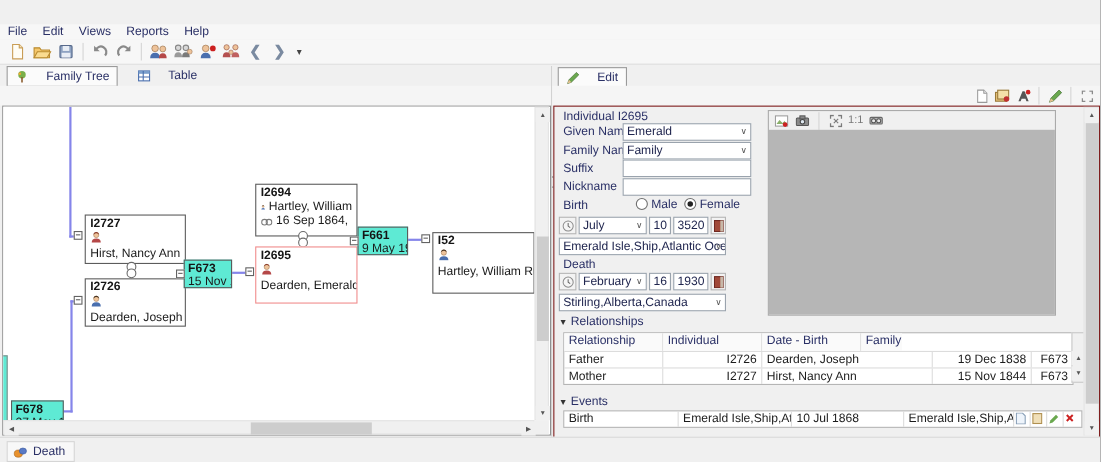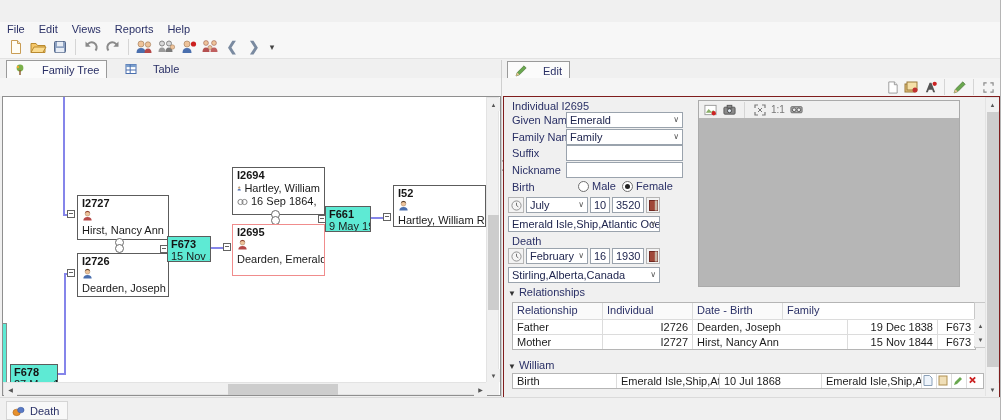--- a/index.html
+++ b/index.html
@@ -359,21 +359,21 @@
         <div class="bname">Dearden, Emerald</div>
       </div>
 
       <div class="fbox" style="left:322px;top:109px;width:46px;height:26px">
         <div class="bid">F661</div>
         <div class="bname">9 May 19</div>
       </div>
       <span class="handle" style="left:315px;top:118px"></span>
       <span class="handle" style="left:380px;top:116px"></span>
 
-      <div class="ibox" style="left:390px;top:88px;width:93px;height:42px">
+      <div class="ibox" style="left:390px;top:114px;width:93px;height:56px">
         <div class="bid">I52</div>
         <svg class="bust" width="11" height="11" viewBox="0 0 12 12">
             <path class="body" d="M1.5 11.5q0-4 4.5-4t4.5 4z"></path>
             <circle class="head" cx="6" cy="4" r="2.6"></circle>
             <path class="hair" d="M3.4 3.6a2.6 2.6 0 0 1 5.2 0q-1.3-1.4-2.6-1.4t-2.6 1.4z"></path>
           </svg>
         <div class="bname">Hartley, William Rus</div>
       </div>
 
       <div class="fbox" style="left:7px;top:267px;width:48px;height:30px">
@@ -560,21 +560,21 @@
         <span class="tcell ar" style="width:90px">15 Nov 1844</span>
         <span class="tcell ar" style="width:37px;border-right:none">F673</span>
       </div>
     </div>
     <div class="minisb" style="left:470px;top:205px;height:46px">
       <span class="sbarrow" style="left:-1px;top:16px">▲</span>
       <span class="sbarrow" style="left:-1px;top:30px">▼</span>
     </div>
 
     <div class="secthdr" style="left:4px;top:262px">
-      <span class="tri">▼</span><span>William</span>
+      <span class="tri">▼</span><span>Events</span>
     </div>
     <div class="gtable" style="left:8px;top:276px;width:470px">
       <div class="trow tr-d">
         <span class="tcell" style="width:104px">Birth</span>
         <span class="tcell" style="width:103px">Emerald Isle,Ship,Atlantic</span>
         <span class="tcell" style="width:102px">10 Jul 1868</span>
         <span class="tcell" style="width:100px">Emerald Isle,Ship,Atlantic</span>
         <span class="tcell" style="width:15px;padding:1px"><svg width="10" height="11" viewBox="0 0 10 11">
               <path d="M1 .5h5.5l2.5 2.5v7.5H1z" fill="#eef4fb" stroke="#8aa0b8"></path>
             </svg></span>

